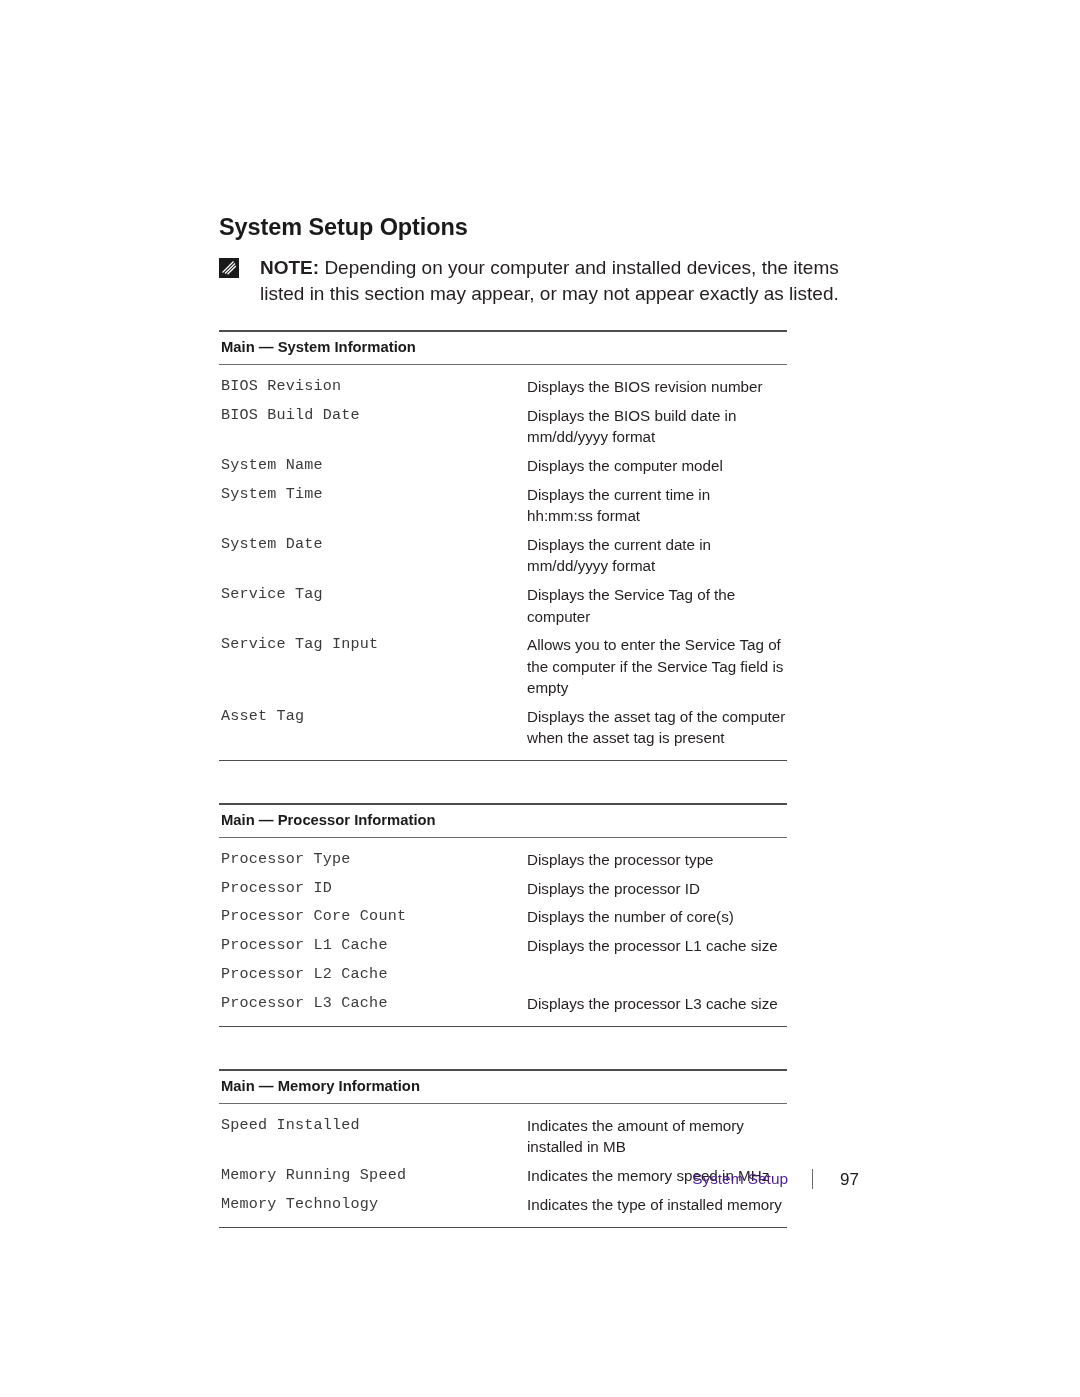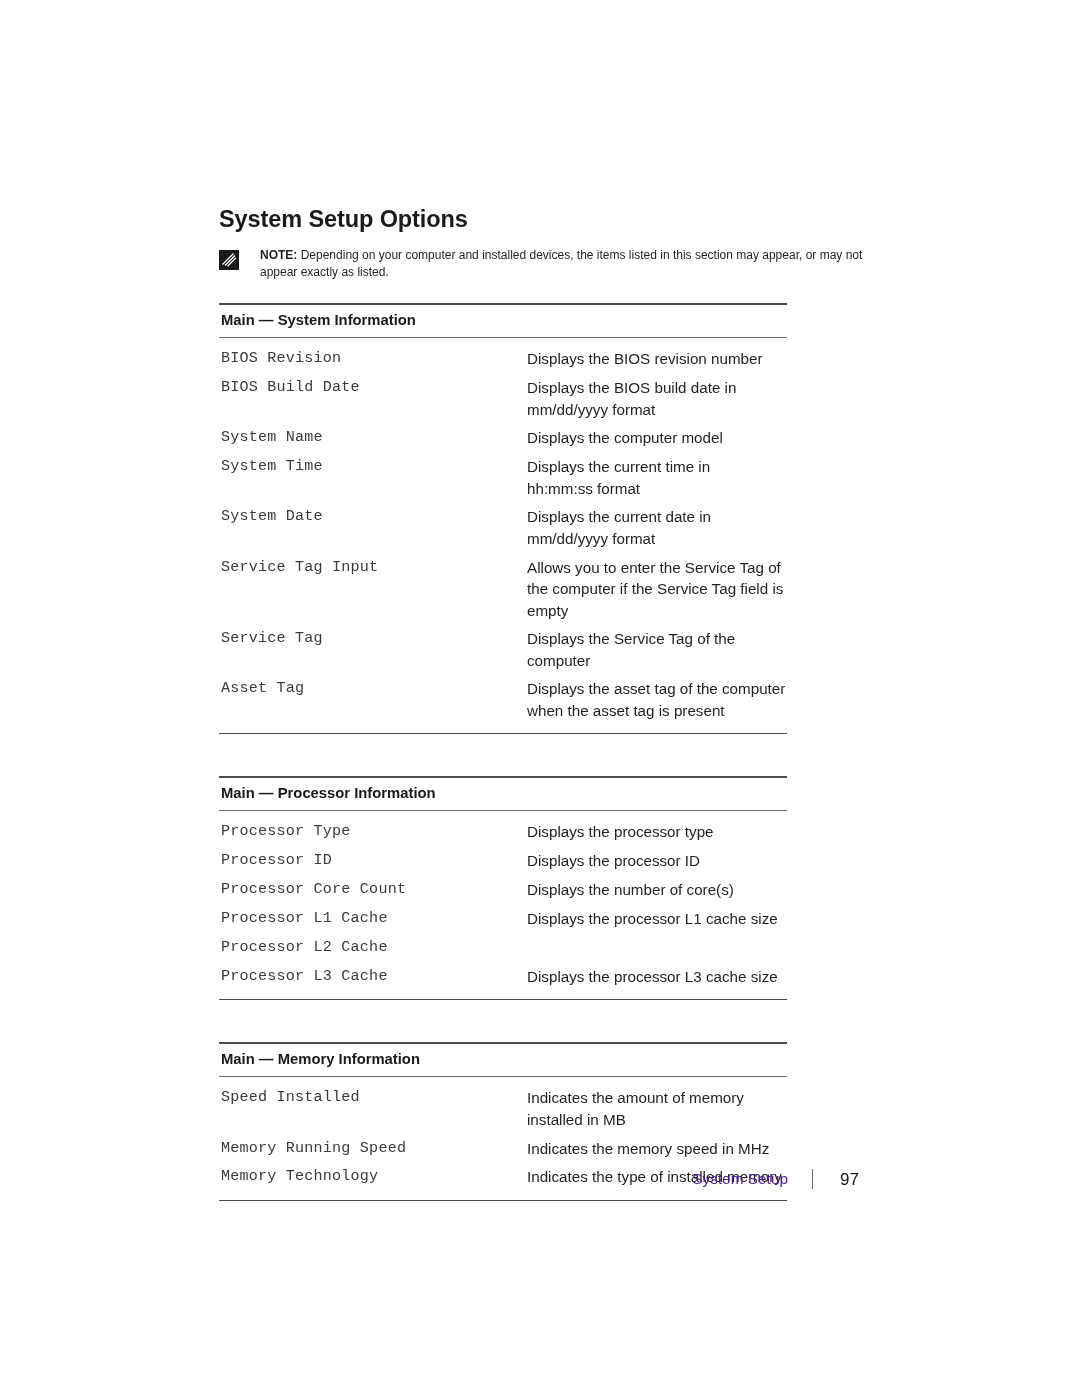--- a/index.html
+++ b/index.html
@@ -32,21 +32,21 @@
     top: 206px;
     width: 640px;
   }
 
   
   .page-title {
     font-size: 23.5px;
     font-weight: bold;
     letter-spacing: -0.1px;
     color: #1a1a1a;
-    margin: 0 0 14px 0;
+    margin: 8px 0 14px 0;
     line-height: 1.15;
   }
 
   
   .note {
     position: relative;
     padding-left: 41px;
     width: 612px;
     margin-bottom: 23px;
   }
@@ -54,21 +54,21 @@
     position: absolute;
     left: 0;
     top: 3px;
     width: 20px;
     height: 20px;
     background: #1a1a1a;
     overflow: hidden;
   }
   .note-icon svg { display: block; }
   .note-text {
-    font-size: 12px;
+    font-size: 19px;
     line-height: 1.38;
     color: #231f20;
   }
   .note-text .note-label {
     font-weight: bold;
   }
 
   
   .opt-table {
     width: 568px;
@@ -220,32 +220,32 @@
               </div>
             </div>
             <div class="row">
               <div class="cell-key">System Date</div>
               <div class="cell-desc">
                 <span class="ln">Displays the current date in</span>
                 <span class="ln">mm/dd/yyyy format</span>
               </div>
             </div>
             <div class="row">
+              <div class="cell-key">Service Tag</div>
+              <div class="cell-desc">
+                <span class="ln">Displays the Service Tag of the</span>
+                <span class="ln">computer</span>
+              </div>
+            </div>
+            <div class="row">
               <div class="cell-key">Service Tag Input</div>
               <div class="cell-desc">
                 <span class="ln">Allows you to enter the Service Tag of</span>
                 <span class="ln">the computer if the Service Tag field is</span>
                 <span class="ln">empty</span>
-              </div>
-            </div>
-            <div class="row">
-              <div class="cell-key">Service Tag</div>
-              <div class="cell-desc">
-                <span class="ln">Displays the Service Tag of the</span>
-                <span class="ln">computer</span>
               </div>
             </div>
             <div class="row">
               <div class="cell-key">Asset Tag</div>
               <div class="cell-desc">
                 <span class="ln">Displays the asset tag of the computer</span>
                 <span class="ln">when the asset tag is present</span>
               </div>
             </div>
           </div>

